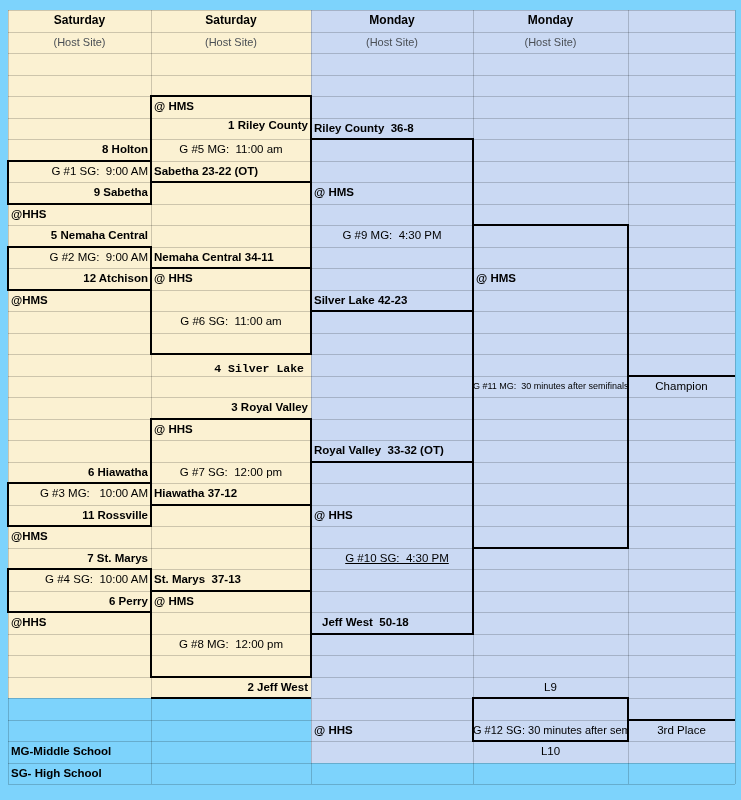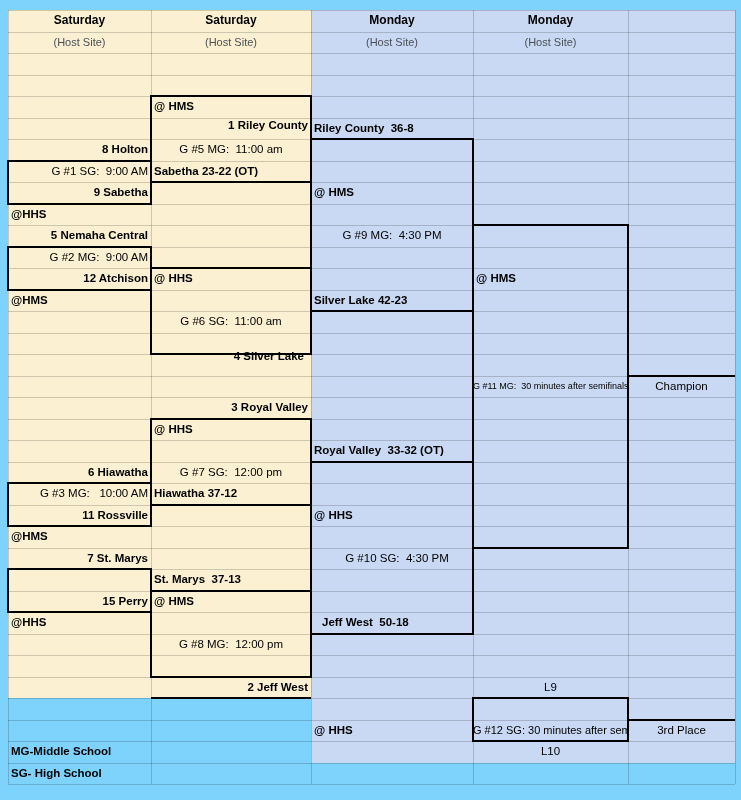--- a/index.html
+++ b/index.html
@@ -115,43 +115,45 @@
     <div class="cell s-sd" style="left: 8px; top: 139px; width: 143px; height: 21.5px; line-height: 21.5px;">8 Holton</div>
     <div class="cell s-gc" style="left: 151px; top: 139px; width: 160px; height: 21.5px; line-height: 21.5px;">G #5 MG:  11:00 am</div>
     <div class="cell s-gr" style="left: 8px; top: 160.5px; width: 143px; height: 21.5px; line-height: 21.5px;">G #1 SG:  9:00 AM</div>
     <div class="cell s-bl" style="left: 151px; top: 160.5px; width: 160px; height: 21.5px; line-height: 21.5px;">Sabetha 23-22 (OT)</div>
     <div class="cell s-sd" style="left: 8px; top: 182px; width: 143px; height: 21.5px; line-height: 21.5px;">9 Sabetha</div>
     <div class="cell s-bl" style="left: 311px; top: 182px; width: 162px; height: 21.5px; line-height: 21.5px;">@ HMS</div>
     <div class="cell s-bl" style="left: 8px; top: 203.5px; width: 143px; height: 21.5px; line-height: 21.5px;">@HHS</div>
     <div class="cell s-sd" style="left: 8px; top: 225px; width: 143px; height: 21.5px; line-height: 21.5px;">5 Nemaha Central</div>
     <div class="cell s-gc" style="left: 311px; top: 225px; width: 162px; height: 21.5px; line-height: 21.5px;">G #9 MG:  4:30 PM</div>
     <div class="cell s-gr" style="left: 8px; top: 246.5px; width: 143px; height: 21.5px; line-height: 21.5px;">G #2 MG:  9:00 AM</div>
+    <div class="cell s-bl" style="left: 151px; top: 246.5px; width: 160px; height: 21.5px; line-height: 21.5px;">Nemaha Central 34-11</div>
     <div class="cell s-sd" style="left: 8px; top: 268px; width: 143px; height: 21.5px; line-height: 21.5px;">12 Atchison</div>
     <div class="cell s-bl" style="left: 151px; top: 268px; width: 160px; height: 21.5px; line-height: 21.5px;">@ HHS</div>
     <div class="cell s-bl" style="left: 473px; top: 268px; width: 155px; height: 21.5px; line-height: 21.5px;">@ HMS</div>
     <div class="cell s-bl" style="left: 8px; top: 289.5px; width: 143px; height: 21.5px; line-height: 21.5px;">@HMS</div>
     <div class="cell s-bl" style="left: 311px; top: 289.5px; width: 162px; height: 21.5px; line-height: 21.5px;">Silver Lake 42-23</div>
     <div class="cell s-gc" style="left: 151px; top: 311px; width: 160px; height: 21.5px; line-height: 21.5px;">G #6 SG:  11:00 am</div>
-    <div class="cell s-sd" style="left: 151px; top: 346px; width: 156px; height: 21.5px; line-height: 21.5px;">4 Silver Lake</div>
+    <div class="cell s-sd" style="left: 151px; top: 358px; width: 156px; height: 21.5px; line-height: 21.5px; font-family: Liberation Mono, monospace;">4 Silver Lake</div>
     <div class="cell s-g11" style="left: 473px; top: 375.5px; width: 155px; height: 21.5px; line-height: 21.5px;">G #11 MG:  30 minutes after semifinals</div>
     <div class="cell s-ctr" style="left: 628px; top: 375.5px; width: 107px; height: 21.5px; line-height: 21.5px;">Champion</div>
     <div class="cell s-sd" style="left: 151px; top: 397px; width: 160px; height: 21.5px; line-height: 21.5px;">3 Royal Valley</div>
     <div class="cell s-bl" style="left: 151px; top: 418.5px; width: 160px; height: 21.5px; line-height: 21.5px;">@ HHS</div>
     <div class="cell s-bl" style="left: 311px; top: 440px; width: 162px; height: 21.5px; line-height: 21.5px;">Royal Valley  33-32 (OT)</div>
     <div class="cell s-sd" style="left: 8px; top: 461.5px; width: 143px; height: 21.5px; line-height: 21.5px;">6 Hiawatha</div>
     <div class="cell s-gc" style="left: 151px; top: 461.5px; width: 160px; height: 21.5px; line-height: 21.5px;">G #7 SG:  12:00 pm</div>
     <div class="cell s-gr" style="left: 8px; top: 483px; width: 143px; height: 21.5px; line-height: 21.5px;">G #3 MG:   10:00 AM</div>
     <div class="cell s-bl" style="left: 151px; top: 483px; width: 160px; height: 21.5px; line-height: 21.5px;">Hiawatha 37-12</div>
     <div class="cell s-sd" style="left: 8px; top: 504.5px; width: 143px; height: 21.5px; line-height: 21.5px;">11 Rossville</div>
     <div class="cell s-bl" style="left: 311px; top: 504.5px; width: 162px; height: 21.5px; line-height: 21.5px;">@ HHS</div>
     <div class="cell s-bl" style="left: 8px; top: 526px; width: 143px; height: 21.5px; line-height: 21.5px;">@HMS</div>
     <div class="cell s-sd" style="left: 8px; top: 547.5px; width: 143px; height: 21.5px; line-height: 21.5px;">7 St. Marys</div>
-    <div class="cell s-gc" style="left: 311px; top: 547.5px; width: 172px; height: 21.5px; line-height: 21.5px;">G #10 SG:  4:30 PM</div>
+    <div class="cell s-gc" style="left: 311px; top: 547.5px; width: 172px; height: 21.5px; line-height: 21.5px; text-decoration: underline;">G #10 SG:  4:30 PM</div>
+    <div class="cell s-gr" style="left: 8px; top: 569px; width: 143px; height: 21.5px; line-height: 21.5px;">G #4 SG:  10:00 AM</div>
     <div class="cell s-bl" style="left: 151px; top: 569px; width: 160px; height: 21.5px; line-height: 21.5px;">St. Marys  37-13</div>
-    <div class="cell s-sd" style="left: 8px; top: 590.5px; width: 143px; height: 21.5px; line-height: 21.5px;">15 Perry</div>
+    <div class="cell s-sd" style="left: 8px; top: 590.5px; width: 143px; height: 21.5px; line-height: 21.5px;">6 Perry</div>
     <div class="cell s-bl" style="left: 151px; top: 590.5px; width: 160px; height: 21.5px; line-height: 21.5px;">@ HMS</div>
     <div class="cell s-bl" style="left: 8px; top: 612px; width: 143px; height: 21.5px; line-height: 21.5px;">@HHS</div>
     <div class="cell s-bl" style="left: 319px; top: 612px; width: 162px; height: 21.5px; line-height: 21.5px;">Jeff West  50-18</div>
     <div class="cell s-gc" style="left: 151px; top: 633.5px; width: 160px; height: 21.5px; line-height: 21.5px;">G #8 MG:  12:00 pm</div>
     <div class="cell s-sd" style="left: 151px; top: 676.5px; width: 160px; height: 21.5px; line-height: 21.5px;">2 Jeff West</div>
     <div class="cell s-lbl" style="left: 473px; top: 676.5px; width: 155px; height: 21.5px; line-height: 21.5px;">L9</div>
     <div class="cell s-bl" style="left: 311px; top: 719.5px; width: 162px; height: 21.5px; line-height: 21.5px;">@ HHS</div>
     <div class="cell s-g12" style="left: 473px; top: 719.5px; width: 155px; height: 21.5px; line-height: 21.5px;">G #12 SG: 30 minutes after semifinals</div>
     <div class="cell s-ctr" style="left: 628px; top: 719.5px; width: 107px; height: 21.5px; line-height: 21.5px;">3rd Place</div>
     <div class="cell s-bl" style="left: 8px; top: 741px; width: 143px; height: 21.5px; line-height: 21.5px;">MG-Middle School</div>

